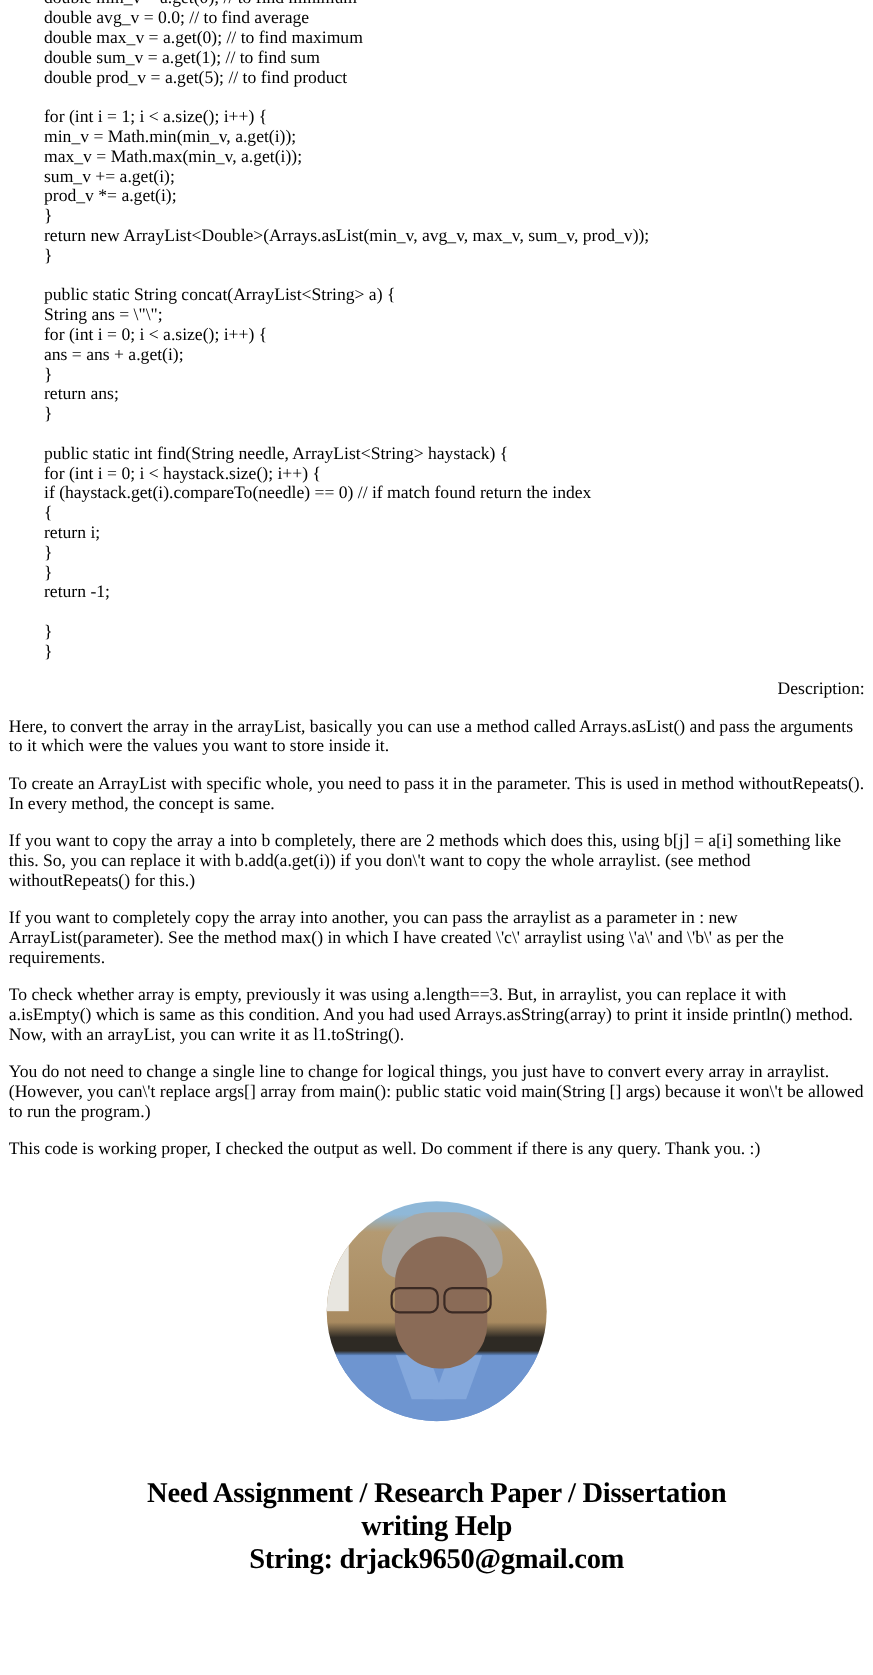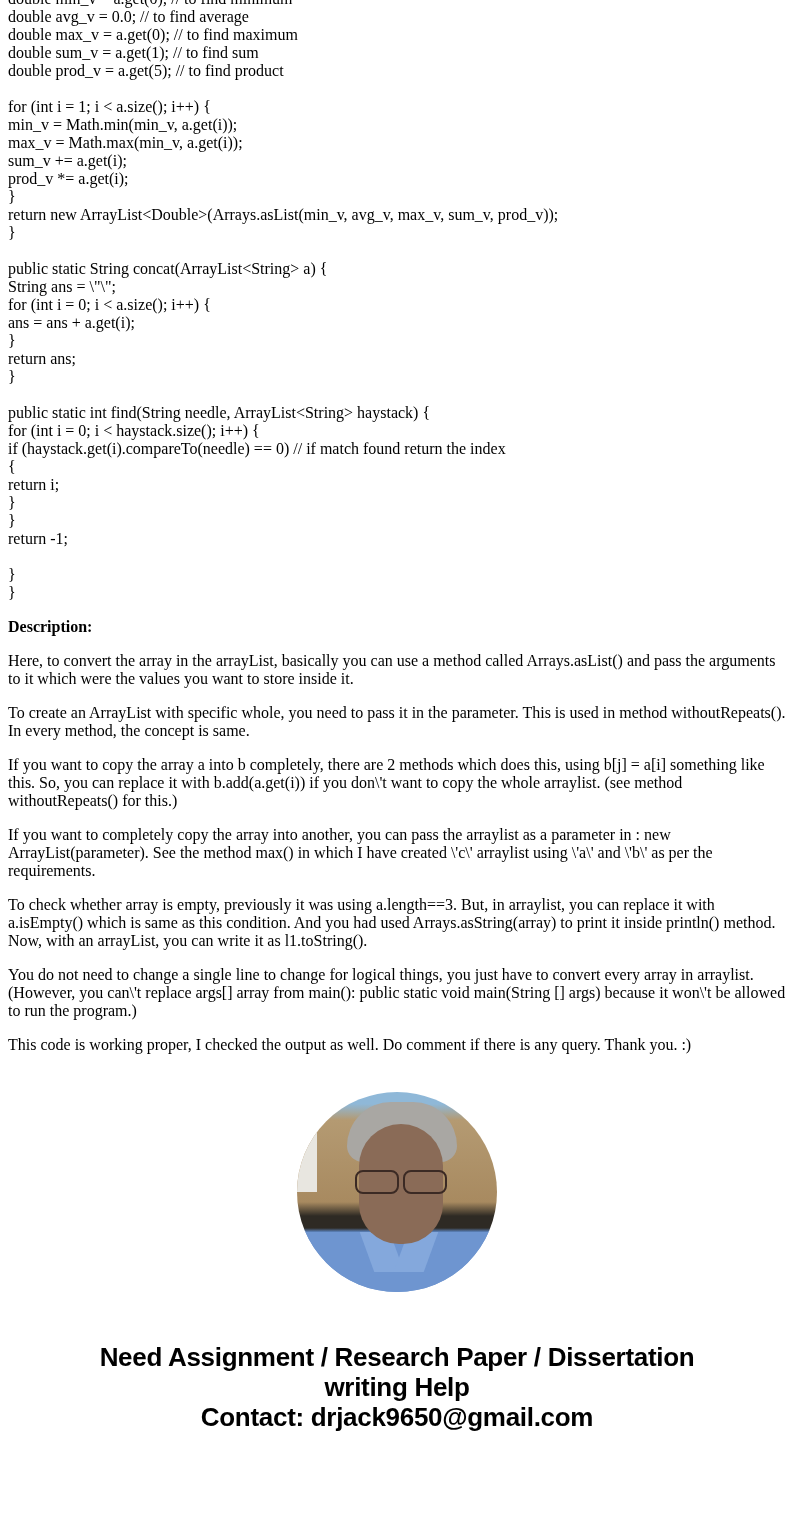--- a/index.html
+++ b/index.html
@@ -5,44 +5,44 @@
   html, body { margin: 0; padding: 0; background: #ffffff; }
   body {
     width: 794px;
     font-family: "Liberation Serif", serif;
     font-size: 16px;
     line-height: 18px;
     color: #000000;
   }
   .page { padding: 0 8px; position: relative; top: -10px; }
   .code-block { margin: 0; }
-  .code-line { white-space: pre-wrap; min-height: 18px; }
+  .code-line { white-space: pre-wrap; min-height: 18px; margin-left: 32px; }
   .blank { height: 18px; }
-  .heading { font-weight: bold; margin: 16px 0 16px 0; }
+  .heading { font-weight: normal; margin: 16px 0 16px 0; text-align: right; }
   .para { margin: 0 0 16px 0; }
   .avatar-wrap { display: flex; justify-content: center; margin-top: 38px; }
   .avatar {
     width: 200px; height: 200px; border-radius: 50%; overflow: hidden;
     position: relative;
     background: linear-gradient(180deg, #8fb8d8 0%, #8fb8d8 6%, #b49a72 14%, #a88a60 55%, #2e2a24 62%, #2e2a24 68%, #5d86c2 70%, #6f97d0 100%);
   }
   .avatar .panel-l { position:absolute; left:0; top:30px; width:20px; height:70px; background:#e8e6e0; }
   .avatar .hair { position:absolute; left:50px; top:10px; width:110px; height:60px; border-radius:55px 55px 20px 20px; background:#a9a7a3; }
   .avatar .face { position:absolute; left:62px; top:32px; width:84px; height:120px; border-radius:42px 42px 40px 40px; background:#8a6b57; }
   .avatar .glasses { position:absolute; left:58px; top:78px; width:94px; height:22px; }
   .avatar .glasses span { position:absolute; top:0; width:40px; height:20px; border:2px solid #3b2a24; border-radius:8px; }
   .avatar .glasses span.l { left:0; }
   .avatar .glasses span.r { left:48px; }
   .avatar .shirt { position:absolute; left:0; top:140px; width:200px; height:60px; background:#6e95d0; }
   .avatar .collar-l { position:absolute; left:70px; top:140px; width:30px; height:40px; background:#84a8dc; transform:skewX(20deg); }
   .avatar .collar-r { position:absolute; left:104px; top:140px; width:30px; height:40px; background:#84a8dc; transform:skewX(-20deg); }
   .promo {
     margin-top: 50px;
     text-align: center;
-    font-family: Liberation Sans, sans-serif;
+    font-family: Liberation Serif, serif;
     font-weight: bold;
     font-size: 26px;
     line-height: 30px;
     letter-spacing: -0.3px;
   }
 </style>
 </head>
 <body>
 
 <div class="page">
@@ -106,15 +106,15 @@
       <div class="glasses">
           <span class="l"></span>
           <span class="r"></span>
         </div>
     </div>
   </div>
 
   <div class="promo">
     <div>Need Assignment / Research Paper / Dissertation</div>
     <div>writing Help</div>
-    <div>Contact: drjack9650@gmail.com</div>
+    <div>String: drjack9650@gmail.com</div>
   </div>
 </div>
 
 </body></html>

